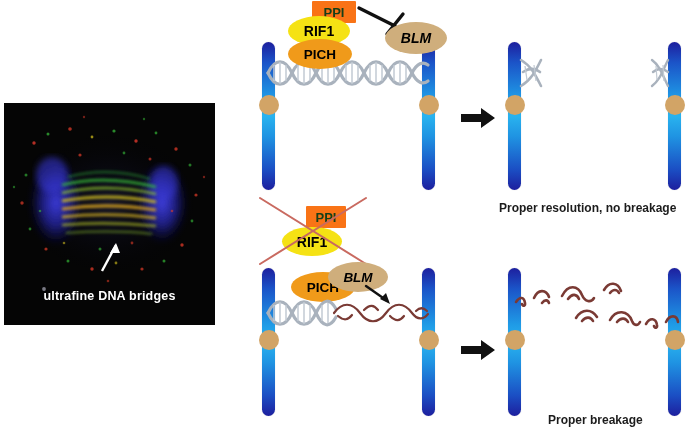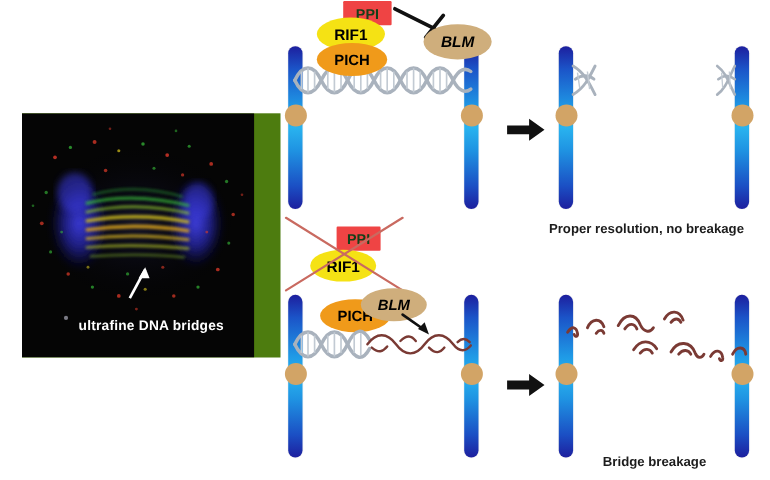--- a/index.html
+++ b/index.html
@@ -14,25 +14,25 @@
     position: relative;
     width: 700px;
     height: 436px;
     background: #ffffff;
     overflow: hidden;
   }
 
   
   .micro-panel {
     position: absolute;
-    left: 20px;
+    left: 4px;
     top: 103px;
-    width: 235px;
+    width: 211px;
     height: 222px;
-    background: #4d7c0f;
+    background: #1d4ed8;
     overflow: hidden;
   }
   .micro-caption {
     position: absolute;
     left: 0;
     right: 0;
     bottom: 22px;
     text-align: center;
     color: #ffffff;
     font-size: 12.5px;
@@ -75,21 +75,21 @@
     font-weight: bold;
     color: #000000;
     white-space: nowrap;
     box-sizing: border-box;
   }
   .ellipse-label { border-radius: 50%; }
   .lbl-rif1  { background: #f5e214; }
   .lbl-pich  { background: #f09a1a; }
   .lbl-blm   { background: #cfae7c; font-style: italic; }
   .lbl-topo  { background: #f5a8c8; }
-  .lbl-ppi   { background: #ef4444; color: #153f18; border-radius: 1px; }
+  .lbl-ppi   { background: #f97316; color: #153f18; border-radius: 1px; }
 
   
   .big-arrow { position: absolute; }
   .small-arrow { position: absolute; }
   .inhib { position: absolute; }
 
   .cross-x { position: absolute; }
 
   .outcome-text {
     position: absolute;
@@ -369,15 +369,15 @@
       <path d="M98 17 C 101 13, 105 13, 107 17"></path>
       <path d="M64 42 C 70 32, 80 33, 85 41"></path>
       <path d="M70 45 C 74 40, 79 41, 81 45"></path>
       <path d="M98 44 C 104 33, 116 34, 120 45 C 122 50, 126 50, 128 46"></path>
       <path d="M105 46 C 109 41, 114 42, 116 46"></path>
       <path d="M134 48 C 138 41, 144 42, 145 49 C 145.5 52, 143 53, 142 50"></path>
       <path d="M154 46 C 158 38, 165 39, 166 46"></path>
     </g>
   </svg>
 
-  <div class="outcome-text" style="left:548px; top:413px;">Bridge breakage</div>
+  <div class="outcome-text" style="left:548px; top:413px;">Proper breakage</div>
 
 </div>
 
 </body></html>

